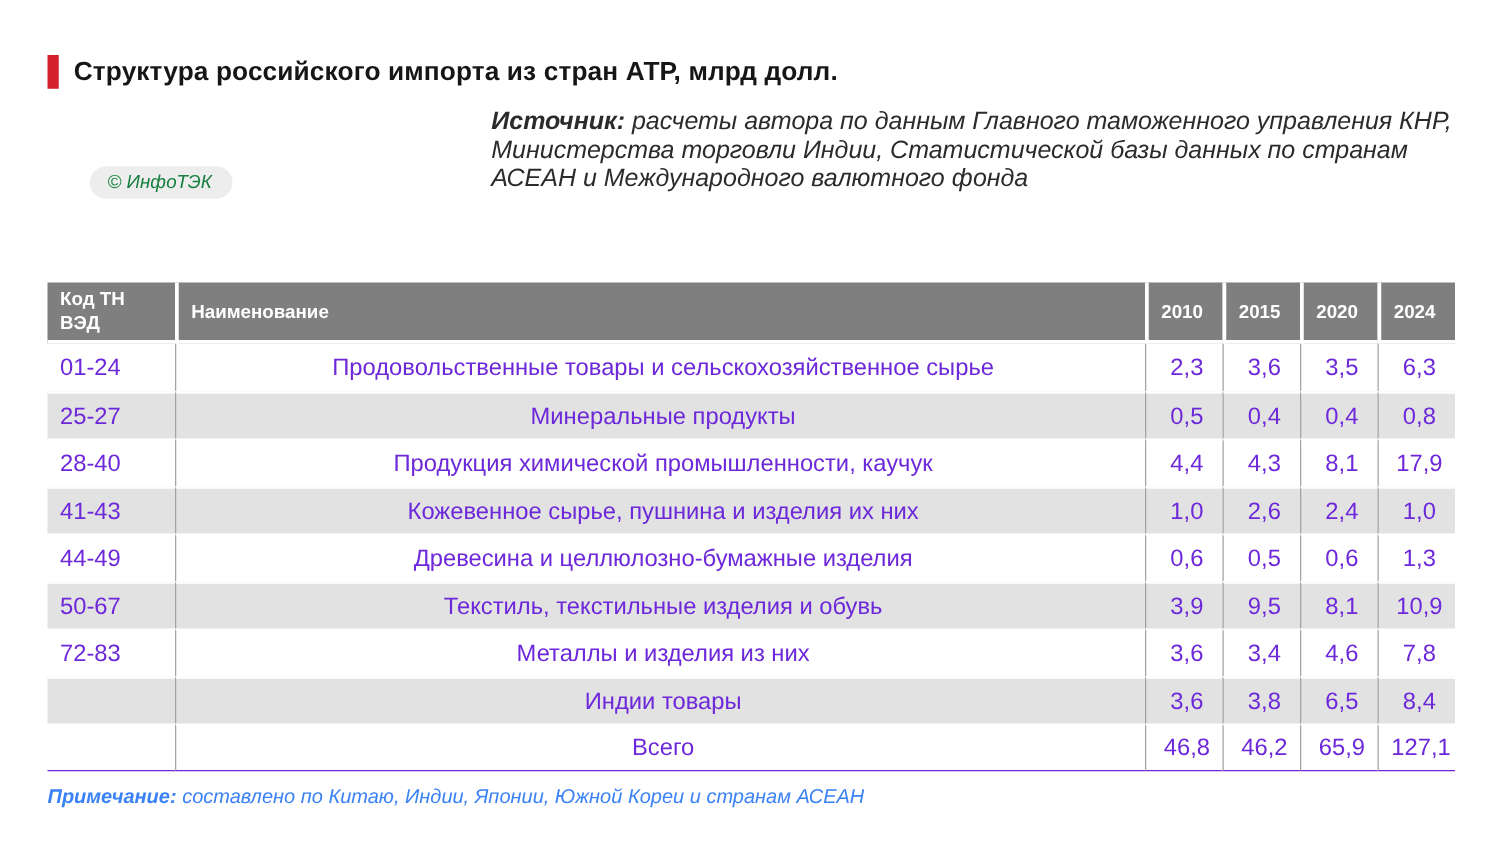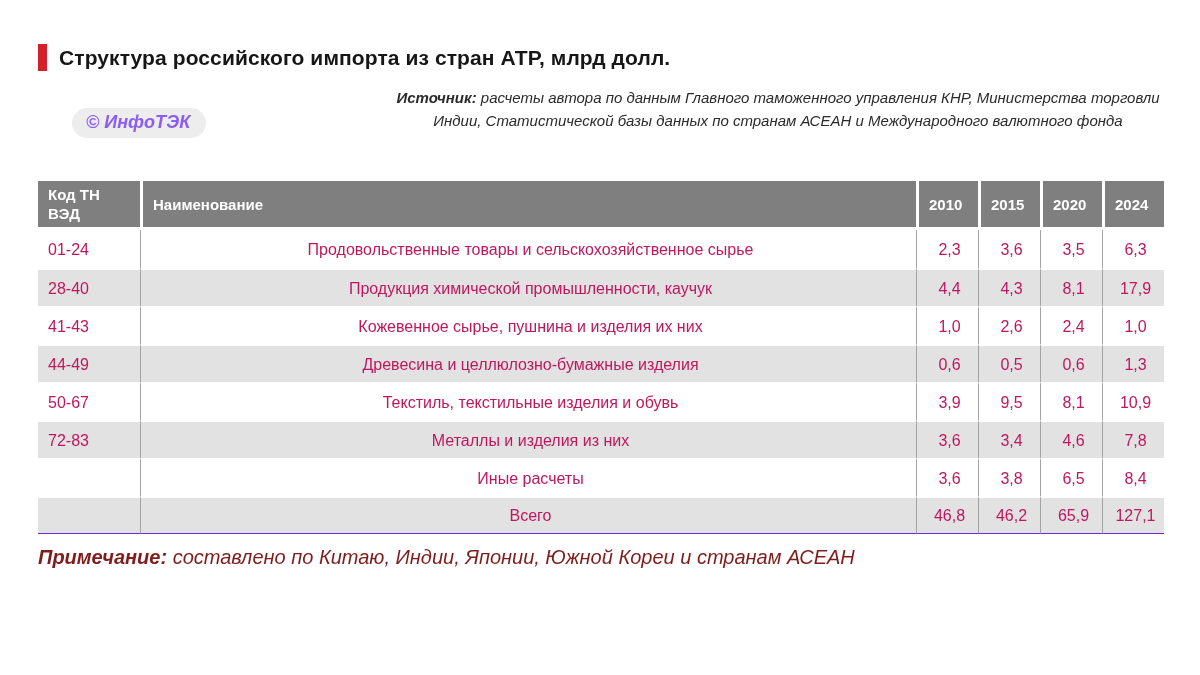--- a/index.html
+++ b/index.html
@@ -14,66 +14,65 @@
 
   
   .title-row { display: flex; align-items: center; gap: 12px; }
   .accent-bar { width: 9px; height: 27px; background: #d41f2c; flex: 0 0 auto; }
   .title { font-size: 21px; font-weight: bold; color: #161616; letter-spacing: 0.1px; }
 
   
   .meta-row { position: relative; margin-top: 15px; min-height: 48px; }
   .source {
     max-width: 770px; margin-left: auto;
-    text-align: center; font-style: italic;
-    font-size: 15px; line-height: 23px; color: #2b2b2b;
+    text-align: left; font-style: italic;
+    font-size: 20px; line-height: 23px; color: #2b2b2b;
   }
   .source b { font-style: italic; }
   .logo-pill {
     position: absolute; left: 34px; bottom: -4px;
     background: #ededed; border-radius: 15px;
     padding: 4px 16px 5px 14px;
-    font-size: 18px; font-style: italic; color: #8b5cf6;
+    font-size: 15px; font-style: italic; color: #15803d;
     white-space: nowrap;
-    font-weight: bold;
   }
 
   
   table.import-table {
-    margin-top: 47px;
+    margin-top: 71px;
     width: 1125px; table-layout: fixed; border-collapse: separate; border-spacing: 0;
   }
   col.col-code { width: 102px; }
   col.col-name { width: 776px; }
   col.col-year { width: 62px;  }
   th {
     background: #7f7f7f; color: #ffffff;
     font-size: 15px; font-weight: bold; text-align: left;
     vertical-align: middle; height: 45px;
     padding: 4px 8px 4px 10px;
     border-bottom: 3px solid #ffffff;
     line-height: 19px;
   }
   th + th { border-left: 3px solid #ffffff; }
   th.th-code { padding-right: 24px; }
   td {
-    font-size: 16px; color: #be185d;
+    font-size: 19px; color: #6d28d9;
     height: 38px; vertical-align: middle;
     padding: 4px 6px 4px 10px;
     line-height: 19px;
   }
   td + td { border-left: 1px solid #a3a3a3; text-align: center; }
   tbody tr + tr td { border-top: 2px solid #ffffff; }
   tbody tr:nth-child(even) td { background: #e2e2e2; }
   tbody tr:nth-child(odd) td { background: #ffffff; }
   tbody tr:last-child td { border-bottom: 1px solid #6d28d9; }
 
   
   .note {
-    margin-top: 12px; font-size: 20px; font-style: italic; color: #7f1d1d;
+    margin-top: 12px; font-size: 16px; font-style: italic; color: #3b82f6;
   }
   .note b { font-style: italic; }
 </style>
 </head>
 <body>
 
 <div class="page">
 
   <header class="title-row">
     <span class="accent-bar"></span>
@@ -109,20 +108,28 @@
     <tbody>
         <tr>
           <td>01-24</td>
           <td>Продовольственные товары и сельскохозяйственное сырье</td>
           <td>2,3</td>
           <td>3,6</td>
           <td>3,5</td>
           <td>6,3</td>
         </tr>
         <tr>
+          <td>25-27</td>
+          <td>Минеральные продукты</td>
+          <td>0,5</td>
+          <td>0,4</td>
+          <td>0,4</td>
+          <td>0,8</td>
+        </tr>
+        <tr>
           <td>28-40</td>
           <td>Продукция химической промышленности, каучук</td>
           <td>4,4</td>
           <td>4,3</td>
           <td>8,1</td>
           <td>17,9</td>
         </tr>
         <tr>
           <td>41-43</td>
           <td>Кожевенное сырье, пушнина и изделия их них</td>
@@ -150,21 +157,21 @@
         <tr>
           <td>72-83</td>
           <td>Металлы и изделия из них</td>
           <td>3,6</td>
           <td>3,4</td>
           <td>4,6</td>
           <td>7,8</td>
         </tr>
         <tr>
           <td></td>
-          <td>Иные расчеты</td>
+          <td>Индии товары</td>
           <td>3,6</td>
           <td>3,8</td>
           <td>6,5</td>
           <td>8,4</td>
         </tr>
         <tr>
           <td></td>
           <td>Всего</td>
           <td>46,8</td>
           <td>46,2</td>

